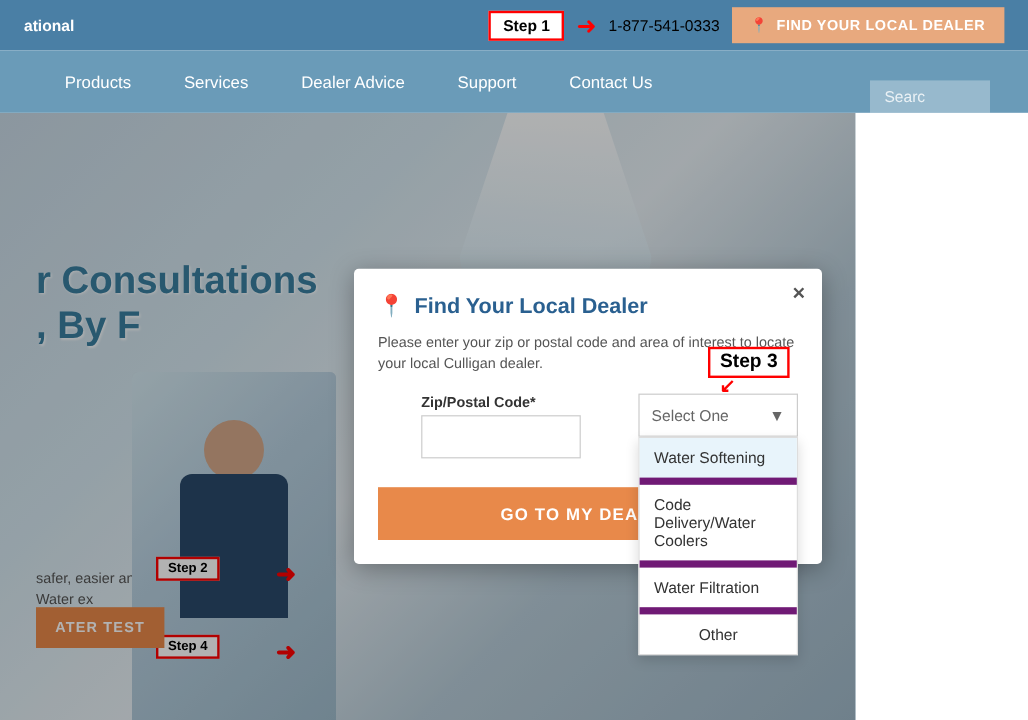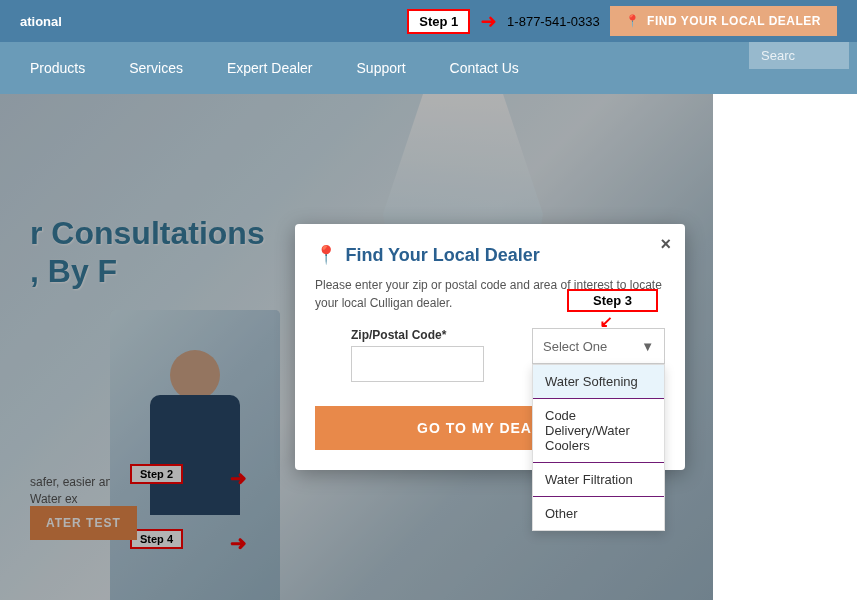--- a/index.html
+++ b/index.html
@@ -54,22 +54,22 @@
       align-items: center;
       gap: 6px;
       letter-spacing: 0.5px;
     }
 
     
     .nav-bar {
       background: #6a9bb8;
       height: 52px;
       display: flex;
-      align-items: flex-start;
-      padding: 0 8px;
+      align-items: flex-end;
+      padding: 0 32px;
       gap: 0;
       position: relative;
       z-index: 10;
     }
     .nav-item {
       color: white;
       font-size: 14px;
       padding: 0 22px;
       cursor: pointer;
       height: 52px;
@@ -287,23 +287,23 @@
       background: white;
       border: 1px solid #ddd;
       box-shadow: 0 4px 10px rgba(0,0,0,0.15);
       z-index: 300;
     }
     .dropdown-item {
       padding: 9px 12px;
       font-size: 13px;
       color: #333;
       cursor: pointer;
-      border-bottom: 1px solid #701a75;
-    }
-    .dropdown-item:last-child { border-bottom: none; }
+      border-bottom: 6px solid #701a75;
+    }
+    .dropdown-item:last-child { border-bottom: none; text-align: center; }
     .dropdown-item.highlighted {
       background: #e8f4fb;
       font-weight: 500;
     }
 
     .go-btn {
       background: #e8894a;
       color: white;
       border: none;
       width: 100%;
@@ -313,23 +313,23 @@
       letter-spacing: 1px;
       cursor: pointer;
       margin-top: 16px;
     }
 
     
     .step3-box {
       border: 2px solid red;
       background: white;
       color: black;
-      font-size: 13px;
-      font-weight: bold;
-      padding: 2px 24px;
+      font-size: 16px;
+      font-weight: bold;
+      padding: 2px 8px;
       position: absolute;
       top: 195px;
       right: 55px;
       z-index: 300;
     }
     .step3-arrow {
       position: absolute;
       top: 218px;
       right: 100px;
       color: red;
@@ -364,21 +364,21 @@
     <button class="find-dealer-btn">
       <span>📍</span>
       <span>FIND YOUR LOCAL DEALER</span>
     </button>
   </div>
 </div>
 
 <nav class="nav-bar">
   <div class="nav-item">Products</div>
   <div class="nav-item">Services</div>
-  <div class="nav-item">Expert Dealer</div>
+  <div class="nav-item">Dealer Advice</div>
   <div class="nav-item">Support</div>
   <div class="nav-item">Contact Us</div>
   <input class="nav-search" type="text" placeholder="Searc" style="">
 </nav>
 
 <div class="hero">
 
   <div class="water-splash"></div>
 
   <div class="hero-text">

